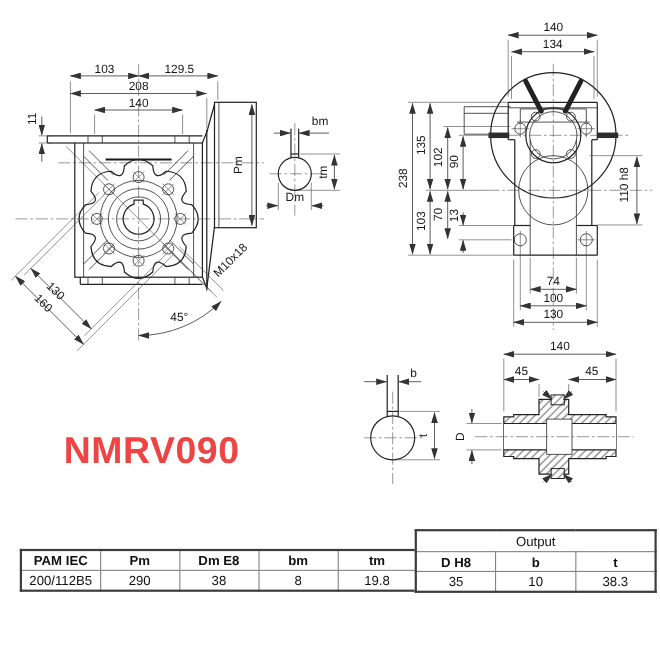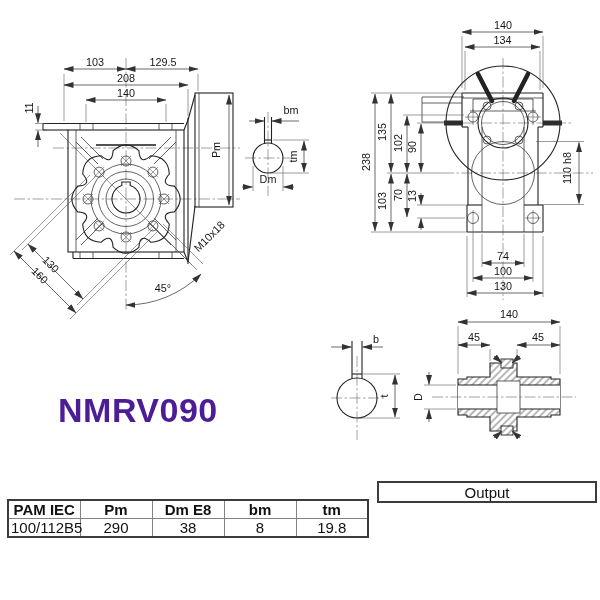--- a/index.html
+++ b/index.html
@@ -6,25 +6,25 @@
   body{width:600px;height:600px;position:relative;font-family:"Liberation Sans",sans-serif;overflow:hidden;}
   svg{position:absolute;left:0;top:0;}
   .ol{fill:none;stroke:#222;stroke-width:1.1;}
   .o2{fill:none;stroke:#2e2e2e;stroke-width:0.75;}
   .thick{fill:none;stroke:#1a1a1a;stroke-width:1.6;}
   .dim{fill:none;stroke:#3a3a3a;stroke-width:0.75;}
   .ext{fill:none;stroke:#4a4a4a;stroke-width:0.55;}
   .cl{fill:none;stroke:#555;stroke-width:0.55;stroke-dasharray:11 2.5 2.5 2.5;}
   text.d{font-size:10.8px;fill:#161616;}
   .dark{fill:#2d2d2d;stroke:none;}
-  .model-title{position:absolute;left:58px;top:391px;font-size:34px;font-weight:bold;color:#4c1d95;letter-spacing:.5px;}
-  table{position:absolute;border-collapse:collapse;table-layout:fixed;font-size:15px;text-align:center;color:#111;background:#fff;}
+  .model-title{position:absolute;left:58px;top:391px;font-size:34px;font-weight:bold;color:#ef4444;letter-spacing:.5px;}
+  table{position:absolute;border-collapse:collapse;table-layout:fixed;font-size:12px;text-align:center;color:#111;background:#fff;}
   th,td{border:1px solid #828282;height:17px;padding:0 2px;font-weight:normal;white-space:nowrap;}
   th.hd{font-weight:bold;}
-  .t-left{left:7px;top:499px;width:362px;border:2px solid #3c3c3c;}
+  .t-left{left:18px;top:499px;width:362px;border:2px solid #3c3c3c;}
   .t-left th,.t-left td{height:17px;}
   .t-right{left:377px;top:481px;width:220px;border:2px solid #3c3c3c;}
   .t-title{font-weight:normal;height:18px;}
 </style>
 </head>
 <body>
 
 <svg width="600" height="600" viewBox="0 0 600 600">
   <defs>
     <marker id="ar" viewBox="0 0 10 6" refX="9.5" refY="3" markerWidth="10" markerHeight="6" orient="auto" markerUnits="userSpaceOnUse">
@@ -367,28 +367,38 @@
 <table class="t-left">
   <tbody>
       <tr>
     <th class="hd">PAM IEC</th>
     <th class="hd">Pm</th>
     <th class="hd">Dm E8</th>
     <th class="hd">bm</th>
     <th class="hd">tm</th>
   </tr>
   <tr>
-    <td>100/112B5</td>
+    <td>200/112B5</td>
     <td>290</td>
     <td>38</td>
     <td>8</td>
     <td>19.8</td>
   </tr>
 </tbody>
   </table>
 
 <table class="t-right">
   <tbody>
       <tr>
     <th class="t-title" colspan="3">Output</th>
   </tr>
+  <tr>
+    <th class="hd">D H8</th>
+    <th class="hd">b</th>
+    <th class="hd">t</th>
+  </tr>
+  <tr>
+    <td>35</td>
+    <td>10</td>
+    <td>38.3</td>
+  </tr>
 </tbody>
   </table>
 
 </body></html>

